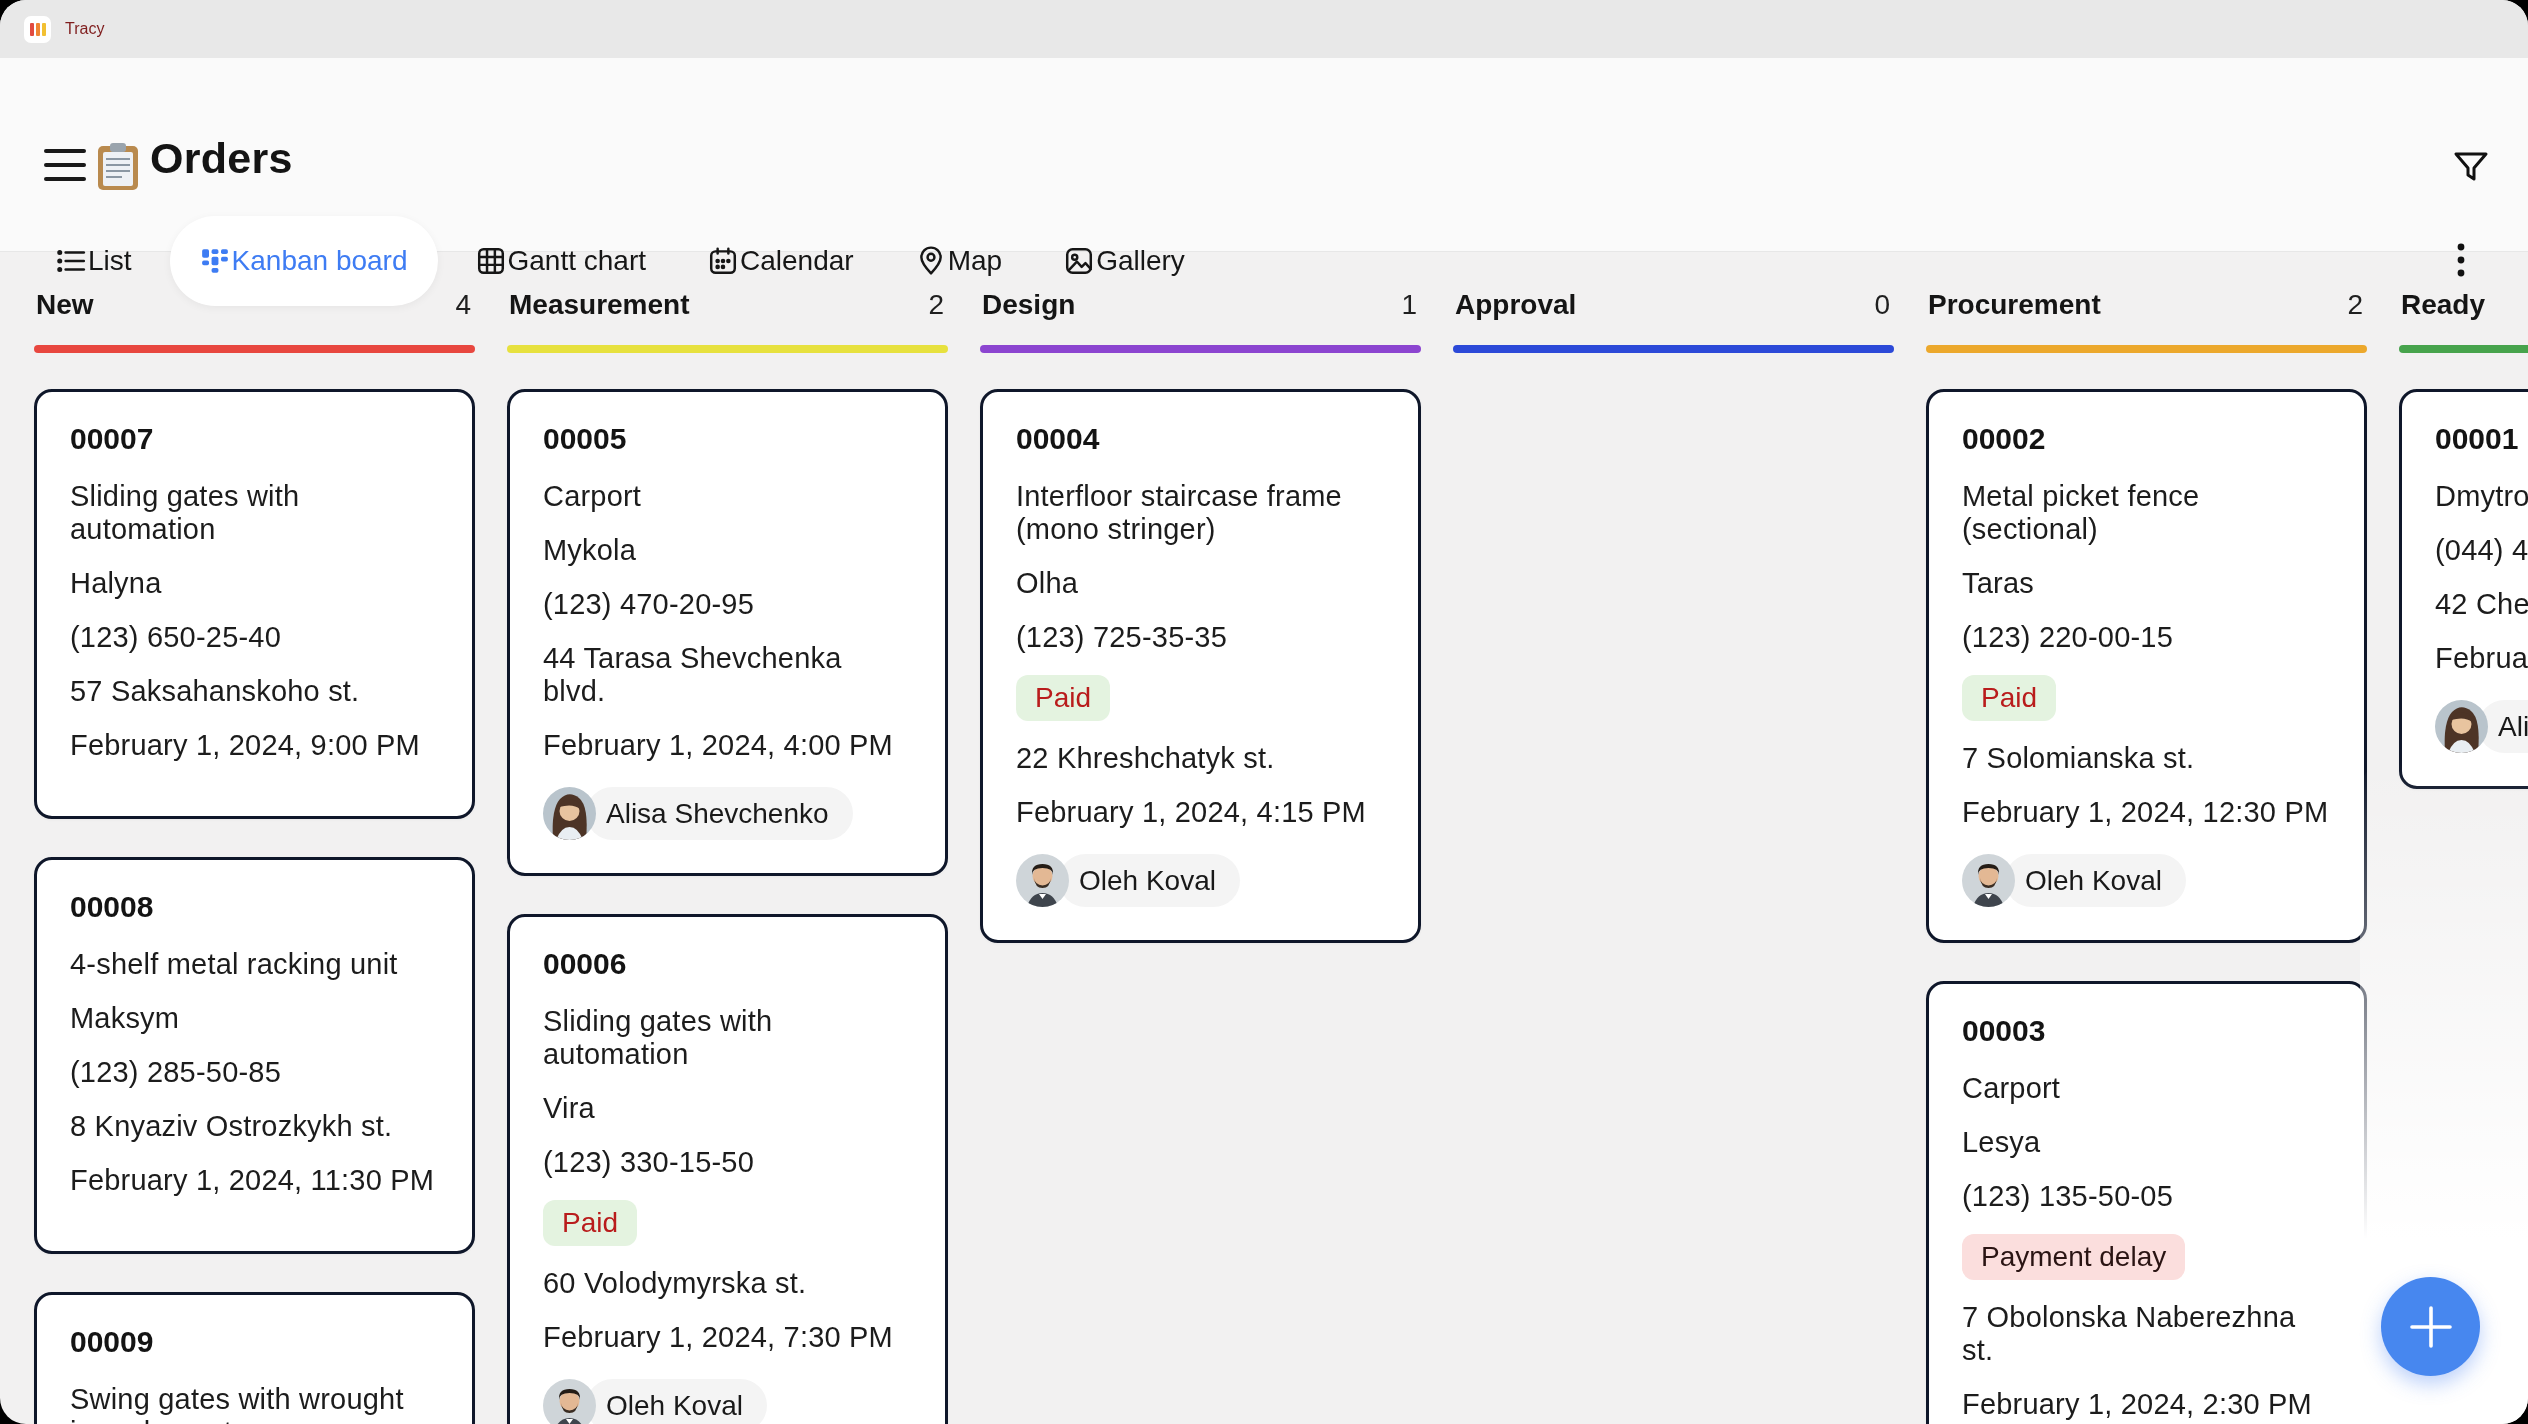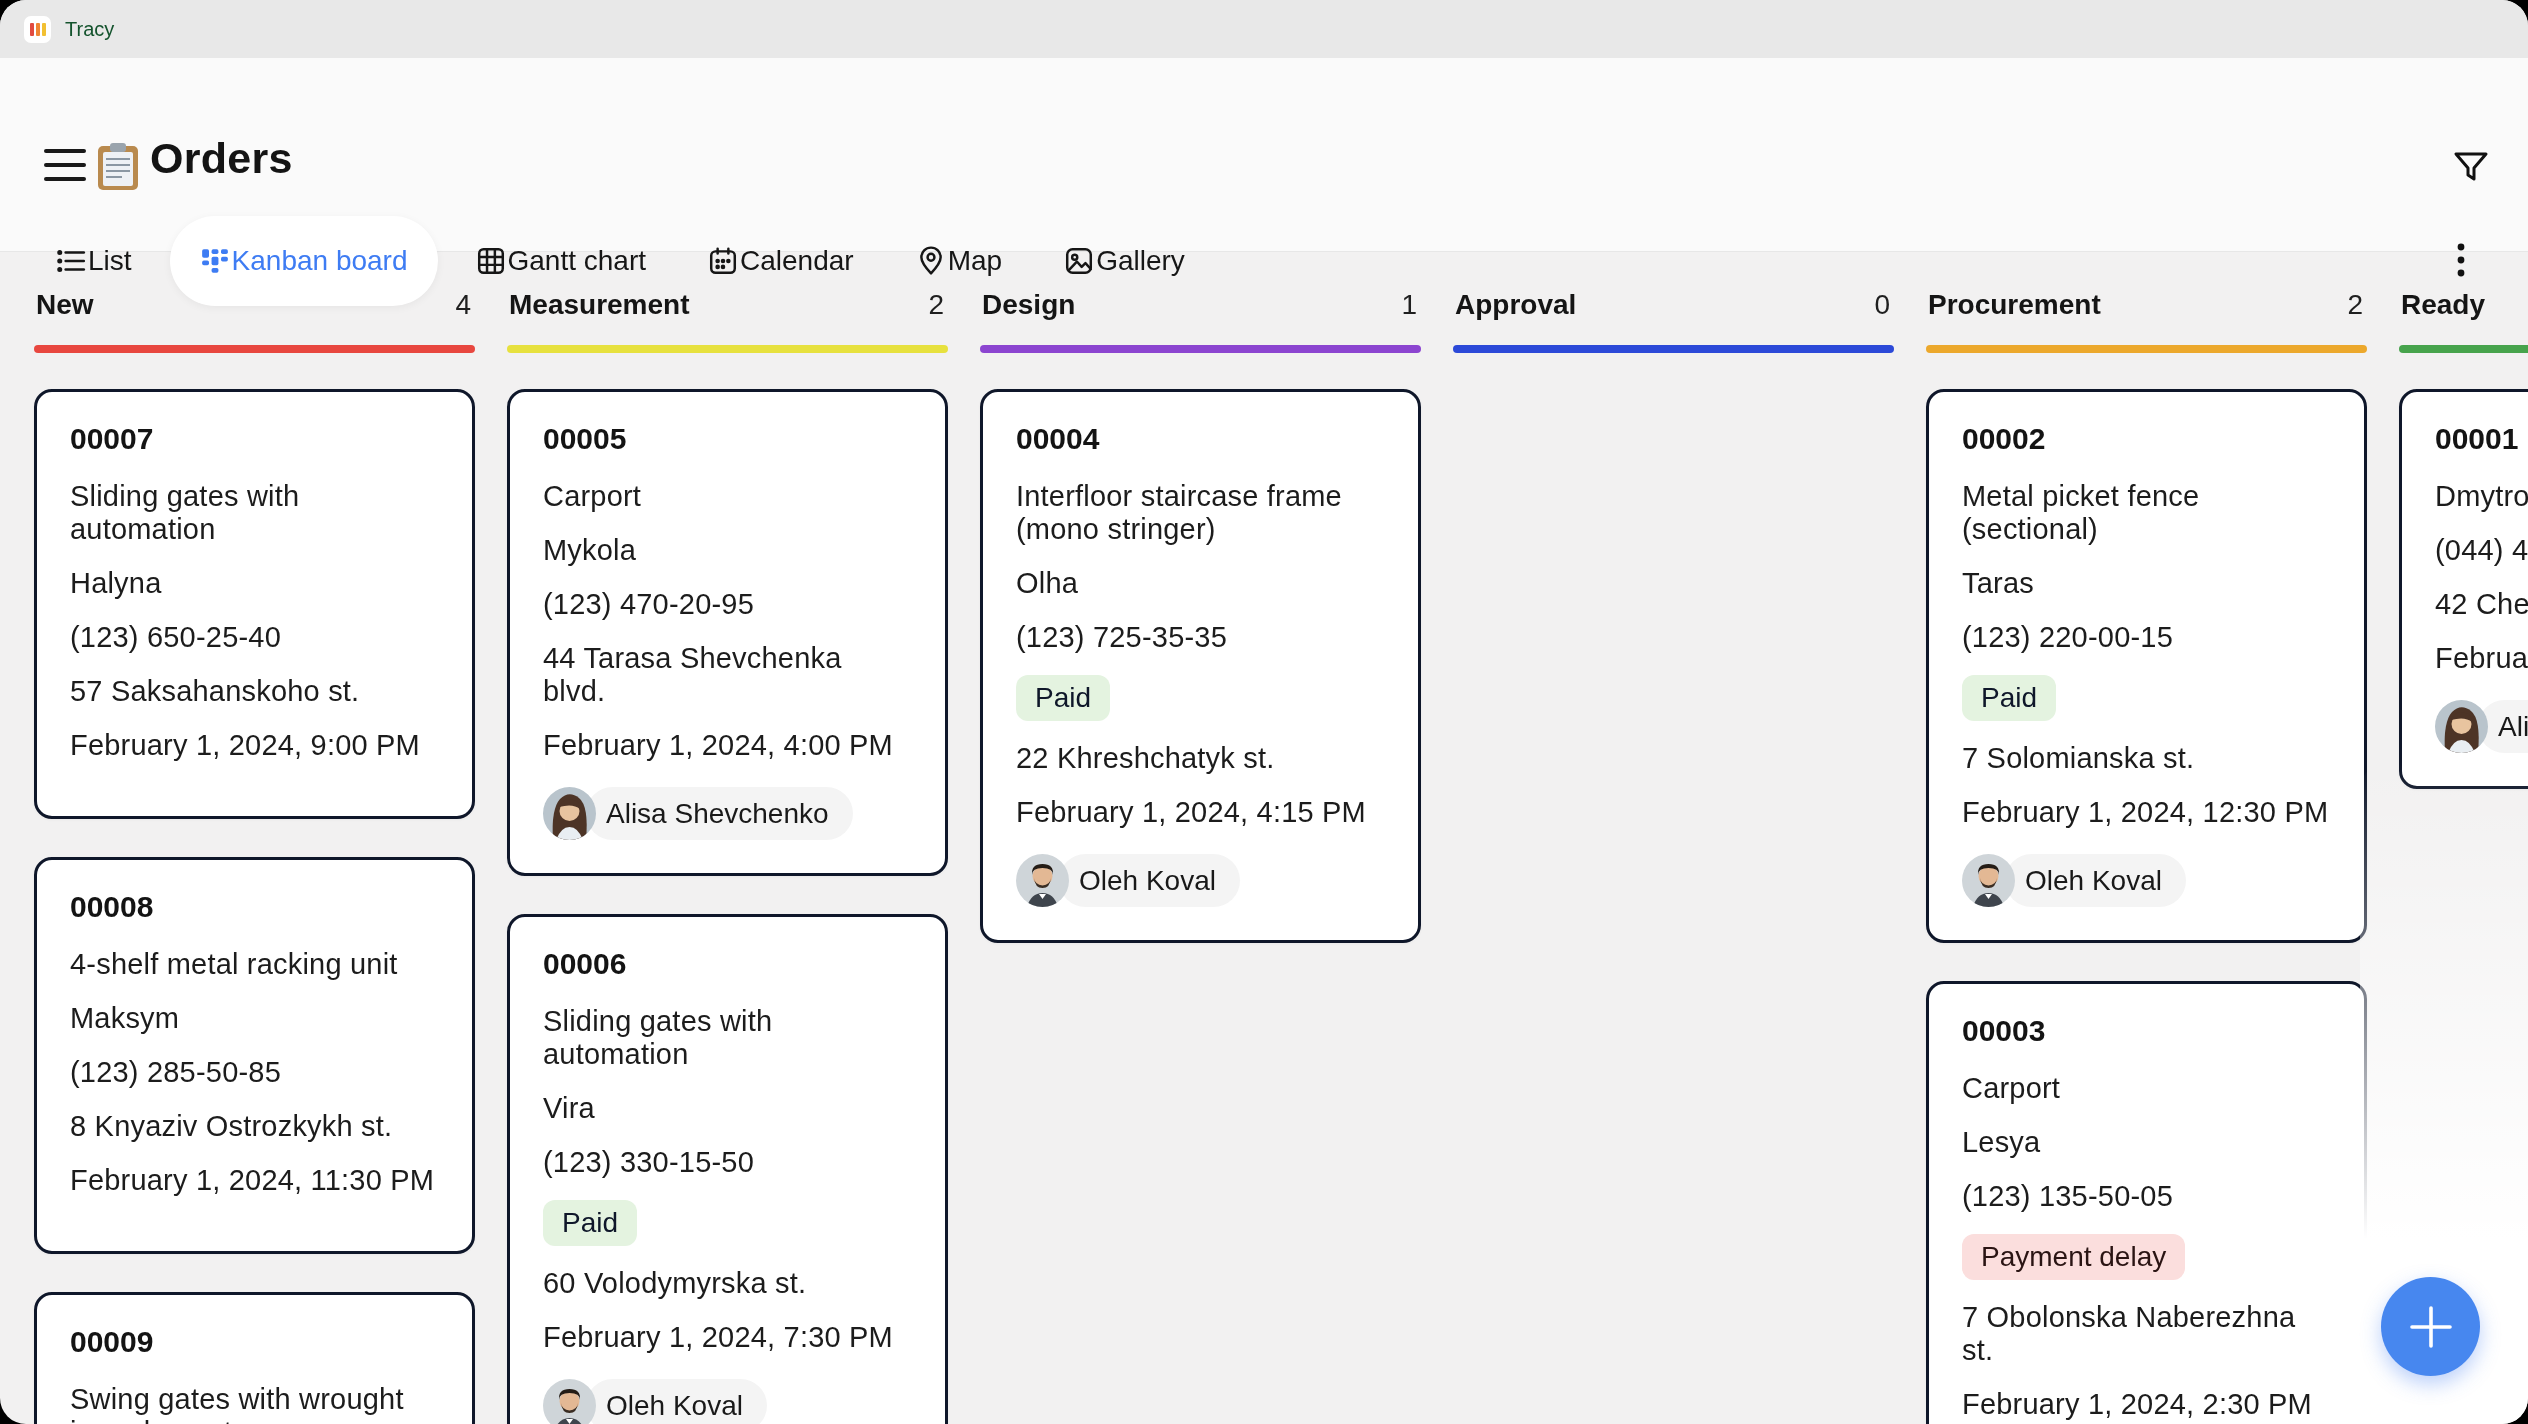--- a/index.html
+++ b/index.html
@@ -7,21 +7,21 @@
     overflow:hidden;font-family:"Liberation Sans",sans-serif;color:#1b1b1b;}
   
   .topbar{position:absolute;left:0;top:0;width:100%;height:58px;background:#e8e8e8;
     display:flex;align-items:center;}
   .logo{width:27px;height:27px;background:#fff;border-radius:7px;margin-left:24px;
     display:flex;align-items:center;justify-content:center;gap:2px;}
   .logo i{width:4px;height:13px;border-radius:1px;display:block;}
   .logo i:nth-child(1){background:#e14b40;}
   .logo i:nth-child(2){background:#ef8633;}
   .logo i:nth-child(3){background:#f2c032;}
-  .app-name{margin-left:14px;font-size:20px;font-weight:500;color:#14532d;}
+  .app-name{margin-left:14px;font-size:16px;font-weight:500;color:#7f1d1d;}
   
   .header{position:absolute;left:0;top:58px;width:100%;height:193px;background:#fafafa;
     border-bottom:1px solid #e7e7e7;}
   .hamburger{position:absolute;left:44px;top:91px;width:42px;height:32px;border:0;background:none;
     padding:0;cursor:pointer;display:flex;flex-direction:column;justify-content:space-between;}
   .hamburger b{display:block;height:4px;background:#191919;border-radius:2px;}
   .clipboard{position:absolute;left:96px;top:84px;}
   .page-title{position:absolute;left:150px;top:76px;margin:0;font-size:43px;font-weight:800;
     letter-spacing:.3px;color:#141414;}
   .filter-btn{position:absolute;right:36px;top:88px;width:40px;height:40px;border:0;background:none;
@@ -41,21 +41,21 @@
     padding:38px 4px 0 2px;font-size:28px;}
   .col-name{font-weight:700;color:#151515;}
   .col-count{font-weight:400;color:#1f1f1f;}
   .col-bar{height:8px;border-radius:4px;margin-top:24px;}
   .cards{margin-top:36px;display:flex;flex-direction:column;gap:38px;}
   .card{background:#fff;border:3px solid #0f172a;border-radius:18px;padding:30px 33px 33px;
     box-shadow:0 1px 3px rgba(0,0,0,.04);box-sizing:border-box;cursor:pointer;}
   .card-id{font-size:30px;font-weight:700;margin-bottom:24px;color:#141414;}
   .card-row{font-size:29px;line-height:33px;letter-spacing:.2px;margin-bottom:21px;color:#1c1c1c;}
   .badge{display:inline-block;padding:7px 19px;border-radius:12px;font-size:28px;margin-bottom:21px;}
-  .badge.paid{background:#e4f3e0;color:#0f172a;}
+  .badge.paid{background:#e4f3e0;color:#b91c1c;}
   .badge.delay{background:#fbdedd;color:#2a1413;}
   .assignee{display:flex;align-items:center;margin-top:25px;}
   .avatar{width:53px;height:53px;border-radius:50%;overflow:hidden;flex:none;position:relative;z-index:1;}
   .assignee-pill{background:#f4f4f4;border-radius:27px;height:53px;display:flex;align-items:center;
     padding:0 24px 0 20px;margin-left:-10px;font-size:28px;color:#191919;min-width:40px;}
   
   .edge-panel{position:absolute;left:2360px;top:762px;width:300px;height:662px;
     border-top-left-radius:28px;
     background:linear-gradient(180deg,rgba(255,255,255,0) 0%,rgba(255,255,255,.5) 38%,#fff 72%);}
   .fab{position:absolute;left:2381px;top:1277px;width:99px;height:99px;border-radius:50%;

